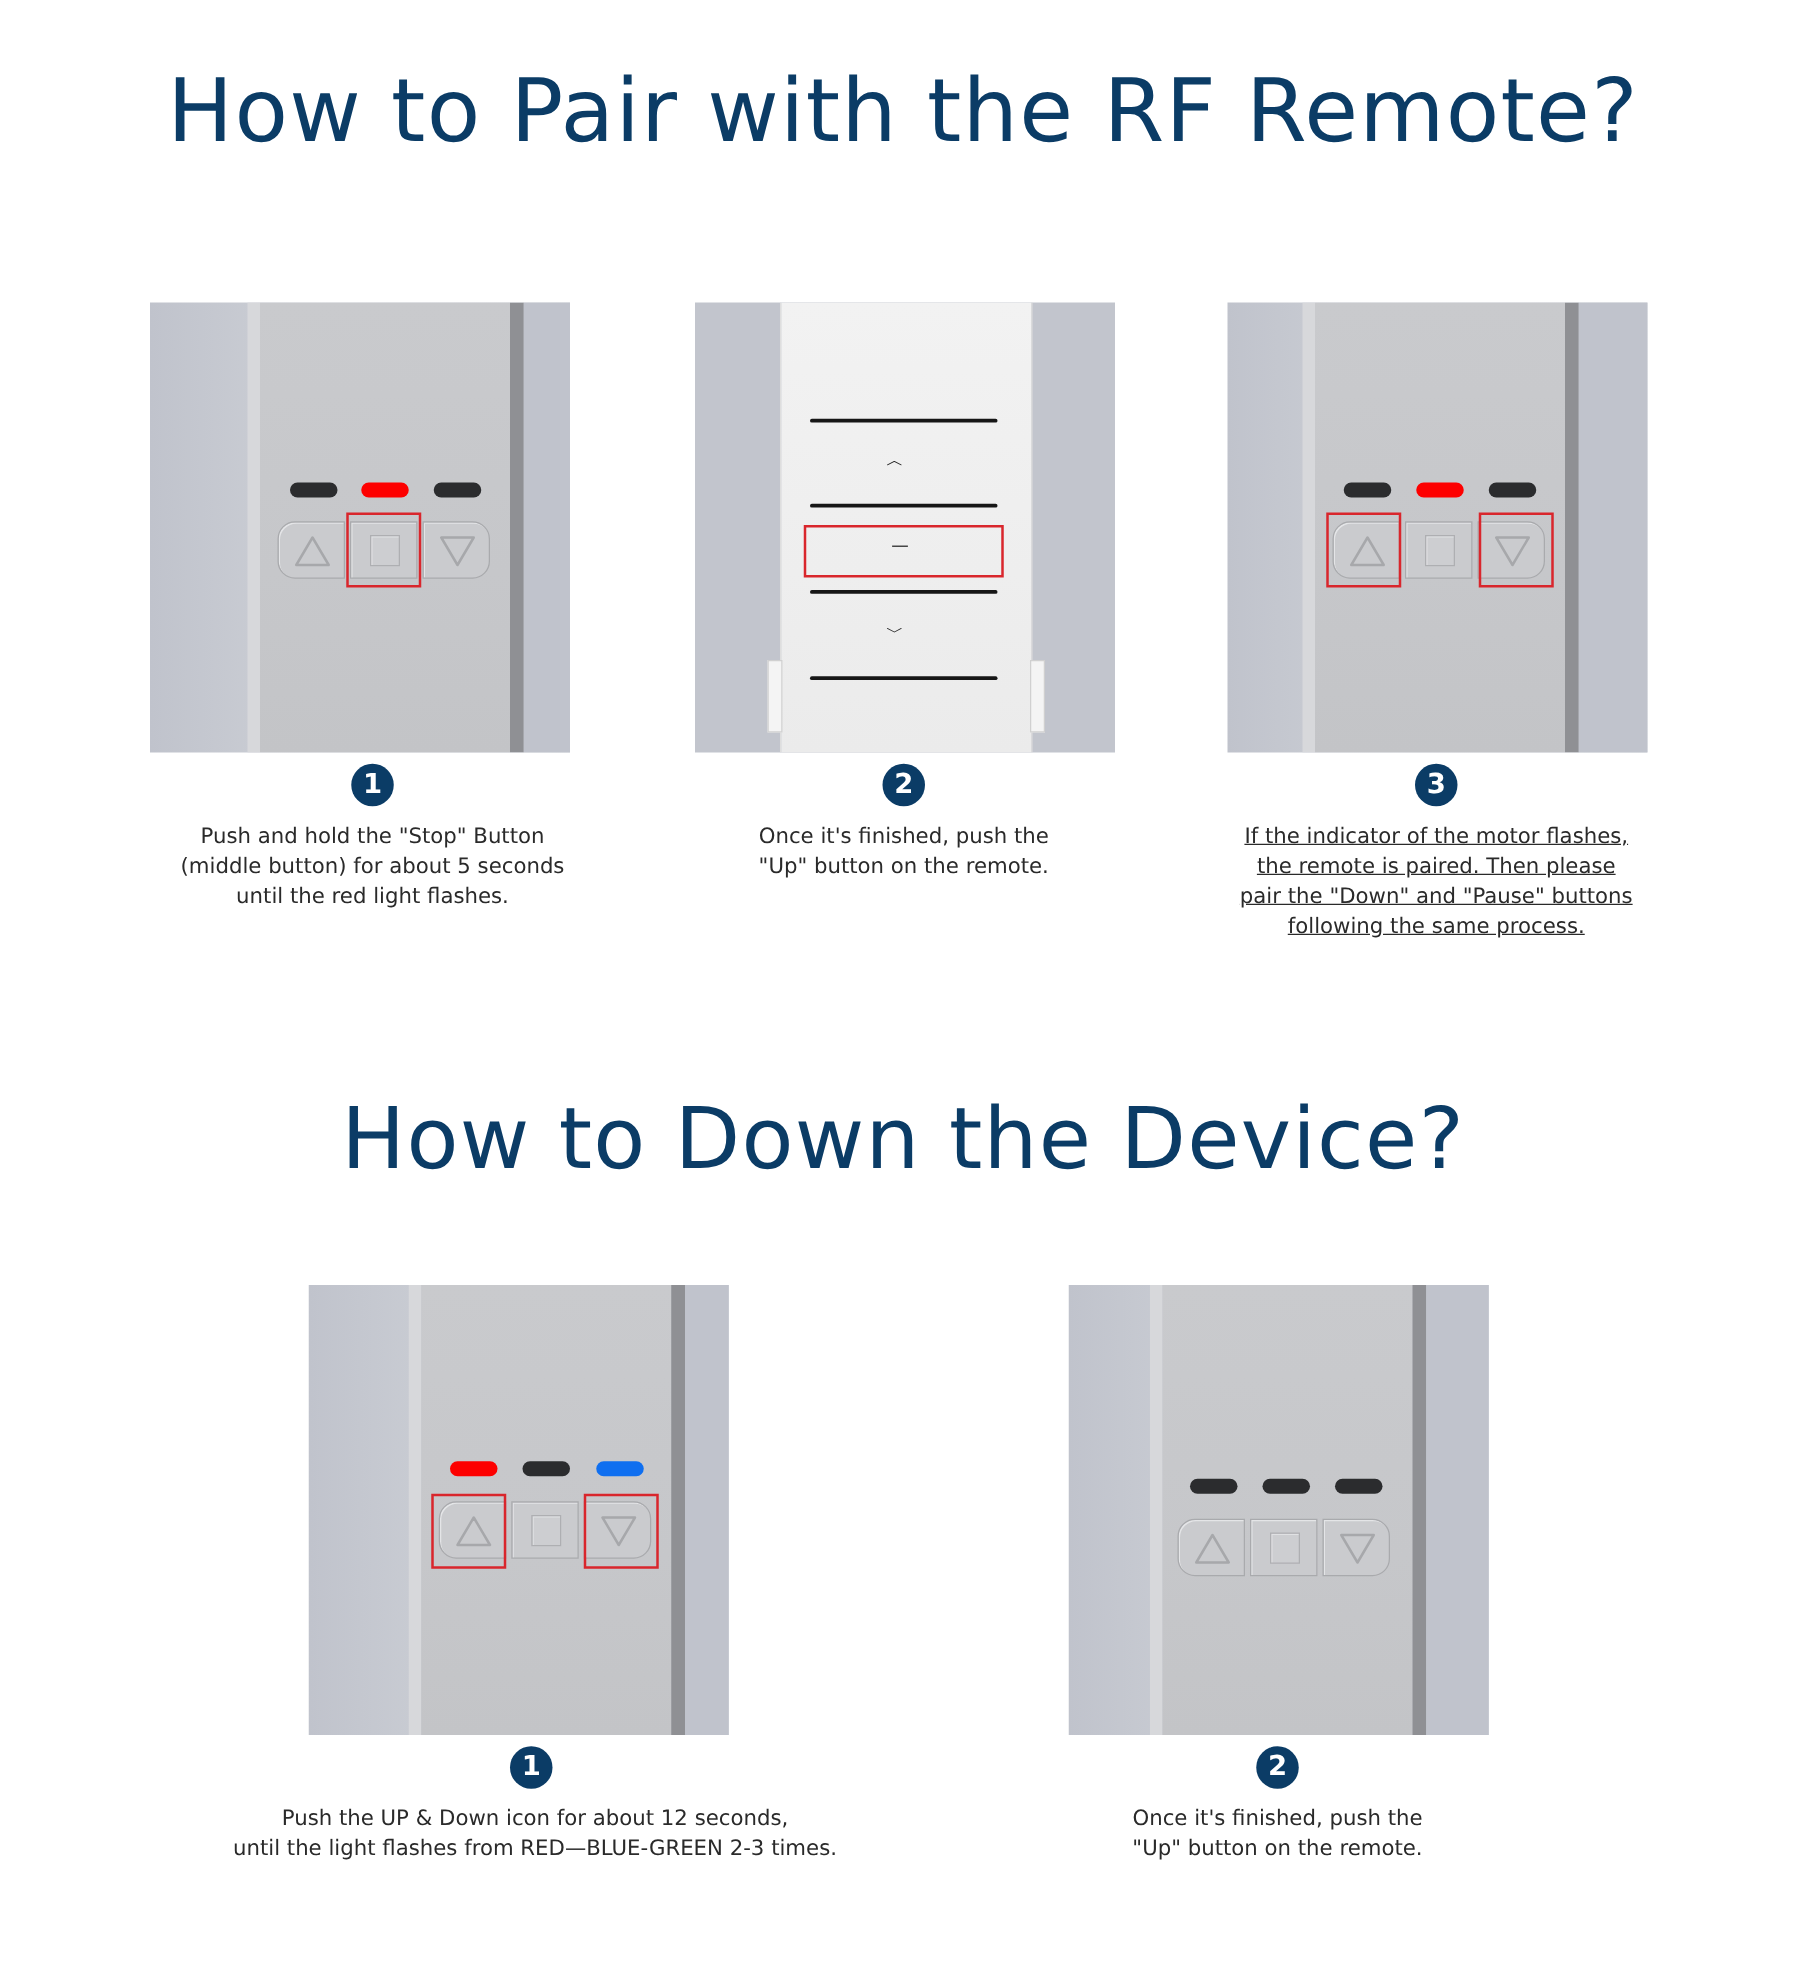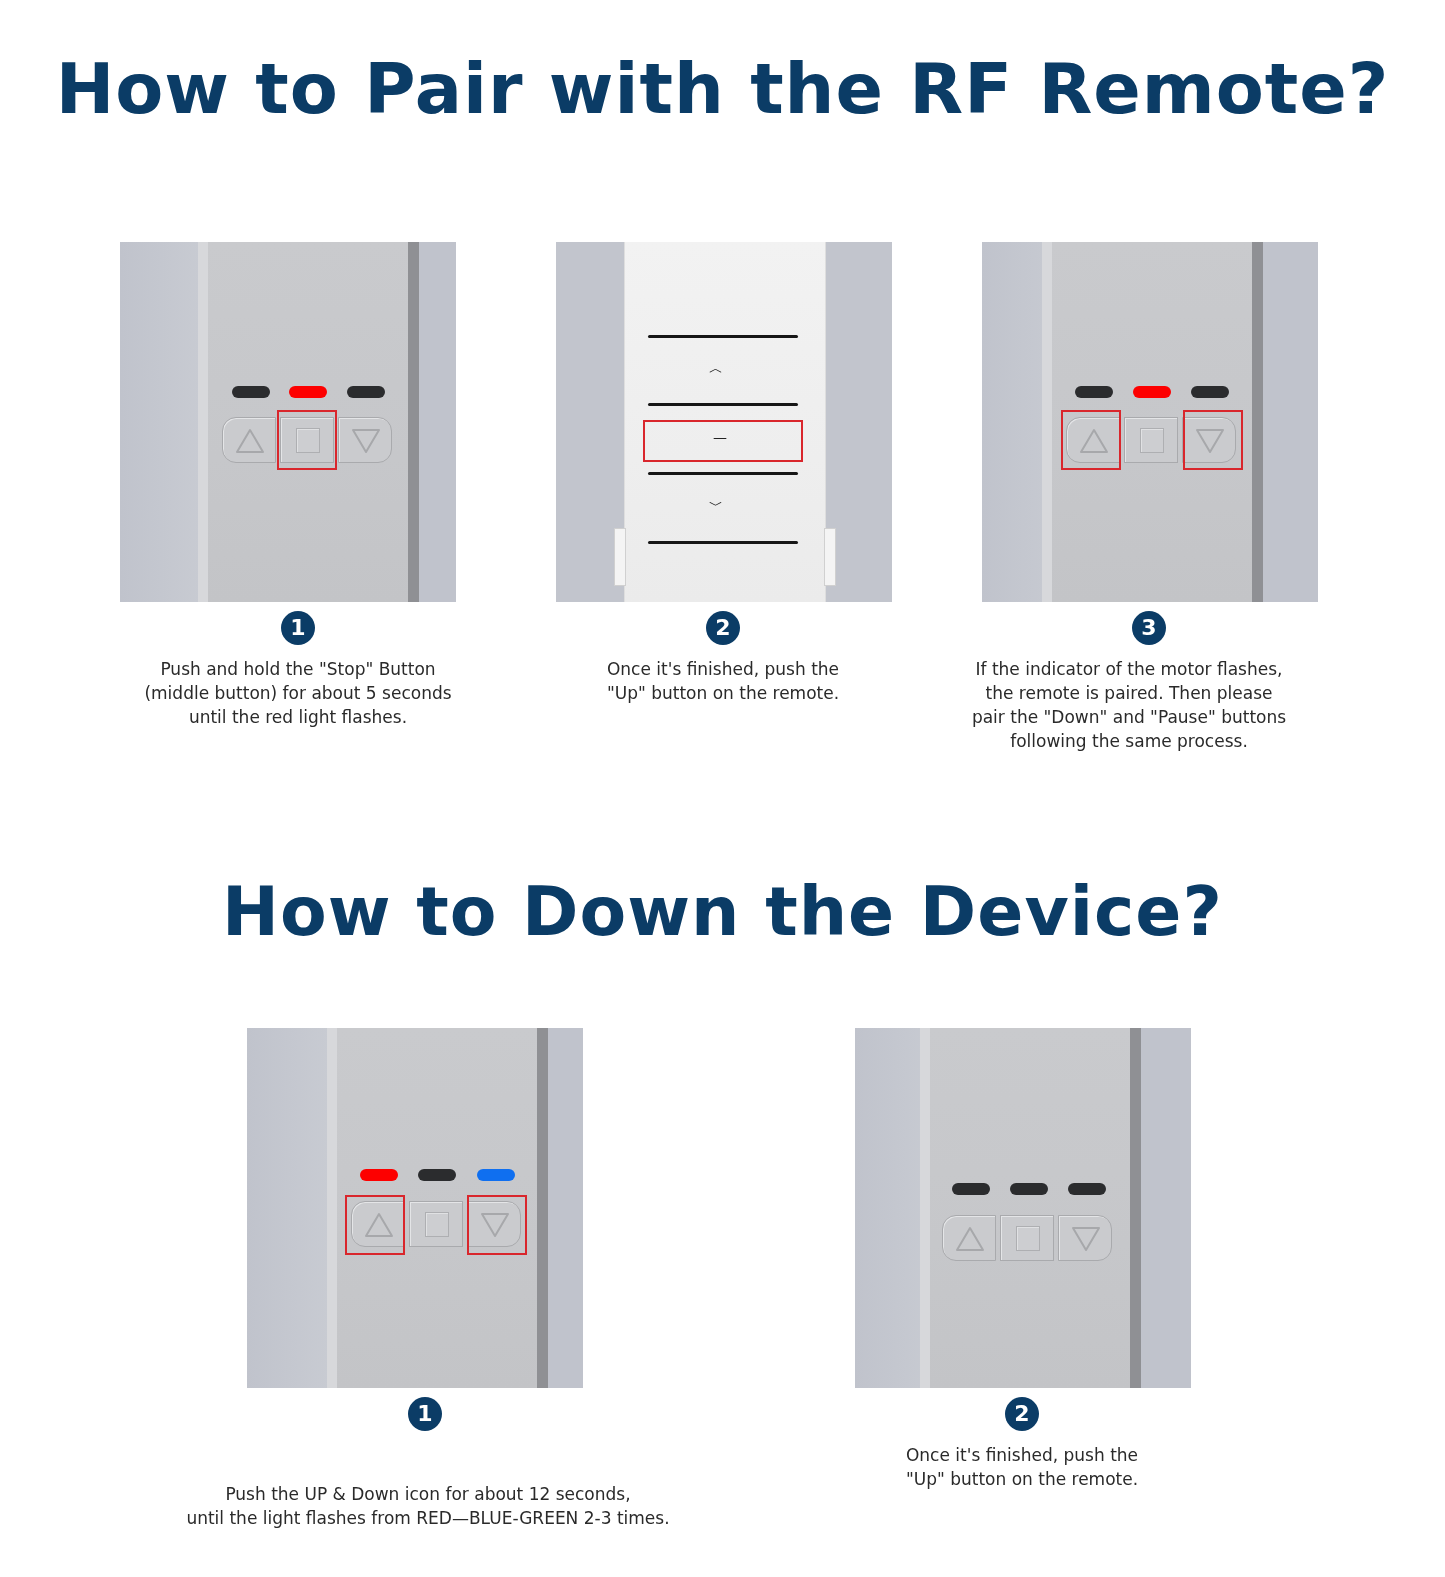--- a/index.html
+++ b/index.html
@@ -1,21 +1,21 @@
 <!DOCTYPE html>
 <html><head>
   <meta charset="utf-8">
   <style>
     * { box-sizing: border-box; margin: 0; padding: 0; }
     html, body { width: 1445px; height: 1577px; background: #ffffff; overflow: hidden; }
     body { position: relative; font-family: "DejaVu Sans", sans-serif; color: #2a2a2a; }
 
     .title {
       position: absolute; left: 0; width: 1445px; text-align: center;
-      font-family: "DejaVu Sans", sans-serif; font-weight: bold;
+      font-family: "DejaVu Sans", sans-serif; font-weight: normal;
       color: #0b3c66; letter-spacing: 1px;
     }
     #title-pair { top: 48px; font-size: 70px; }
     #title-reset { top: 872px; font-size: 68px; }
 
     .photo {
       position: absolute; width: 336px; height: 360px; overflow: hidden;
       background: linear-gradient(90deg, #c0c3cc 0%, #cdd0d6 40%, #c3c6ce 100%);
     }
 
@@ -128,21 +128,21 @@
     </div>
   <div class="btn down" style="left:200px; top:175px;">
     <svg width="54" height="46">
         <path d="M14 12 L40 12 L27 34 Z" fill="none" stroke="#a7a8ab" stroke-width="2" stroke-linejoin="round"></path>
       </svg>
   </div>
   <div class="hl" style="left:79px; top:168px; width:60px; height:60px;"></div>
   <div class="hl" style="left:201px; top:168px; width:60px; height:60px;"></div>
 </div>
 <div class="step-num" style="left:1132px; top:611px;">3</div>
-<div class="caption" style="left:946px; top:657px; width:366px;">If the indicator of the motor flashes,
+<div class="caption" style="left:966px; top:657px; width:366px;text-decoration:underline;">If the indicator of the motor flashes,
 the remote is paired. Then please
 pair the "Down" and "Pause" buttons
 following the same process.</div>
 
 <h1 class="title" id="title-reset">How to Down the Device?</h1>
 
 <div class="photo motor" style="left:247px; top:1028px;">
   <div class="strip-light" style="left:80px;"></div>
     <div class="body" style="left:90px;"></div>
     <div class="strip-dark" style="left:290px;"></div>
@@ -160,21 +160,21 @@
     </div>
   <div class="btn down" style="left:220px; top:173px;">
     <svg width="54" height="46">
         <path d="M14 12 L40 12 L27 34 Z" fill="none" stroke="#a7a8ab" stroke-width="2" stroke-linejoin="round"></path>
       </svg>
   </div>
   <div class="hl" style="left:98px; top:167px; width:60px; height:60px;"></div>
   <div class="hl" style="left:220px; top:167px; width:60px; height:60px;"></div>
 </div>
 <div class="step-num" style="left:408px; top:1397px;">1</div>
-<div class="caption" style="left:160px; top:1482px; width:536px;">Push the UP &amp; Down icon for about 12 seconds,
+<div class="caption" style="left:160px; top:1443px; width:536px;">Push the UP &amp; Down icon for about 12 seconds,
 until the light flashes from RED—BLUE-GREEN 2-3 times.</div>
 
 <div class="photo motor" style="left:855px; top:1028px;">
   <div class="strip-light" style="left:65px;"></div>
     <div class="body" style="left:75px;"></div>
     <div class="strip-dark" style="left:275px;"></div>
     <div class="right" style="left:286px;"></div>
   <div class="led dark" style="left:97px; top:155px;"></div>
   <div class="led dark" style="left:155px; top:155px;"></div>
   <div class="led dark" style="left:213px; top:155px;"></div>

